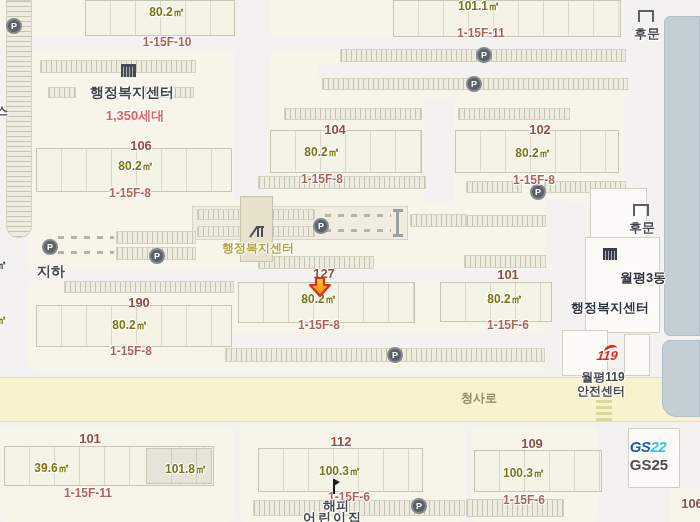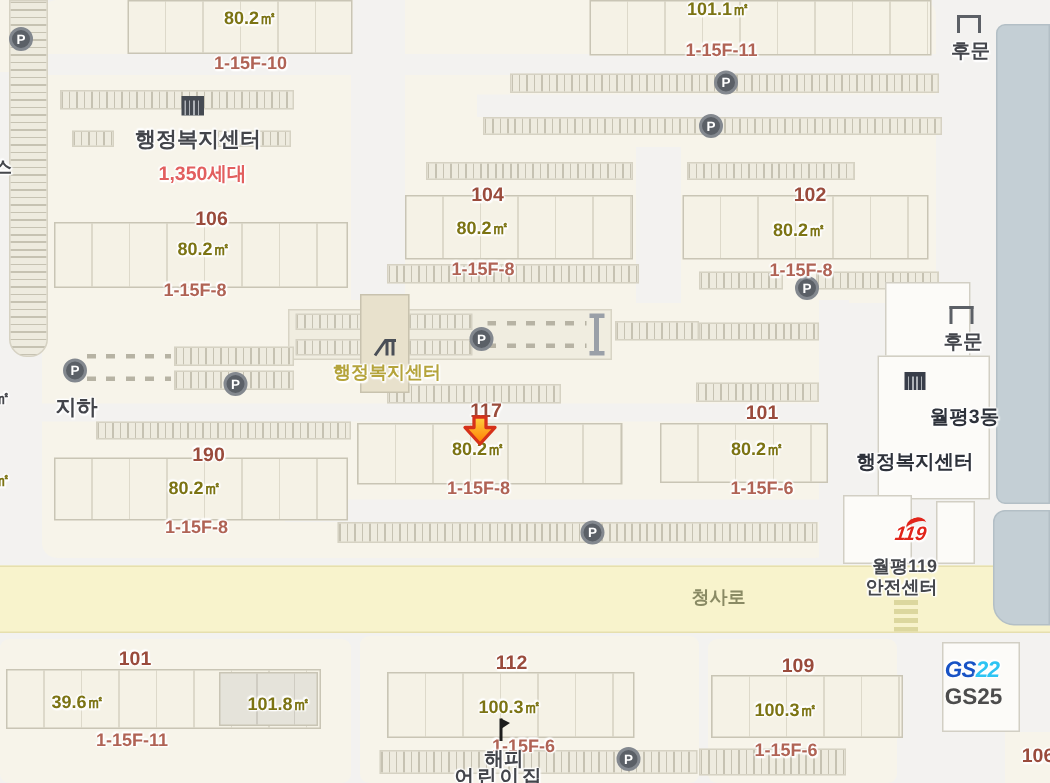--- a/index.html
+++ b/index.html
@@ -149,36 +149,36 @@
   <div class="lbl floor" style="left:481px;top:27px;">1-15F-11</div>
 
   <div class="bicon" style="left:121px;top:64px;width:15px;height:13px;"></div>
   <div class="lbl dark" style="left:132px;top:84px;font-size:14px;">행정복지센터</div>
   <div class="lbl house" style="left:135px;top:109px;">1,350세대</div>
 
   <div class="lbl num" style="left:141px;top:139px;">106</div>
   <div class="lbl area" style="left:136px;top:160px;">80.2㎡</div>
   <div class="lbl floor" style="left:130px;top:187px;">1-15F-8</div>
 
-  <div class="lbl num" style="left:325px;top:123px;">104</div>
+  <div class="lbl num" style="left:335px;top:123px;">104</div>
   <div class="lbl area" style="left:322px;top:146px;">80.2㎡</div>
   <div class="lbl floor" style="left:322px;top:173px;">1-15F-8</div>
 
   <div class="lbl num" style="left:540px;top:123px;">102</div>
   <div class="lbl area" style="left:533px;top:147px;">80.2㎡</div>
   <div class="lbl floor" style="left:534px;top:174px;">1-15F-8</div>
 
   <div class="lbl dark" style="left:51px;top:263px;font-size:14px;">지하</div>
 
   <svg style="position:absolute;left:248px;top:224px;" width="18" height="14" viewBox="0 0 18 14">
     <path d="M2 13 L9 3 H16 M10 4 V13 M14 4 V13" fill="none" stroke="#4a4f57" stroke-width="2"></path>
   </svg>
   <div class="lbl play" style="left:258px;top:242px;">행정복지센터</div>
 
-  <div class="lbl num" style="left:324px;top:267px;">117</div>
+  <div class="lbl num" style="left:324px;top:267px;">127</div>
   <div class="lbl area" style="left:319px;top:293px;">80.2㎡</div>
   <div class="lbl floor" style="left:319px;top:319px;">1-15F-8</div>
 
   <div class="lbl num" style="left:508px;top:268px;">101</div>
   <div class="lbl area" style="left:505px;top:293px;">80.2㎡</div>
   <div class="lbl floor" style="left:508px;top:319px;">1-15F-6</div>
 
   <div class="bicon" style="left:603px;top:248px;width:14px;height:12px;background:#383d49;"></div>
   <div class="lbl cc" style="left:643px;top:271px;">월평3동</div>
   <div class="lbl cc" style="left:610px;top:301px;">행정복지센터</div>

